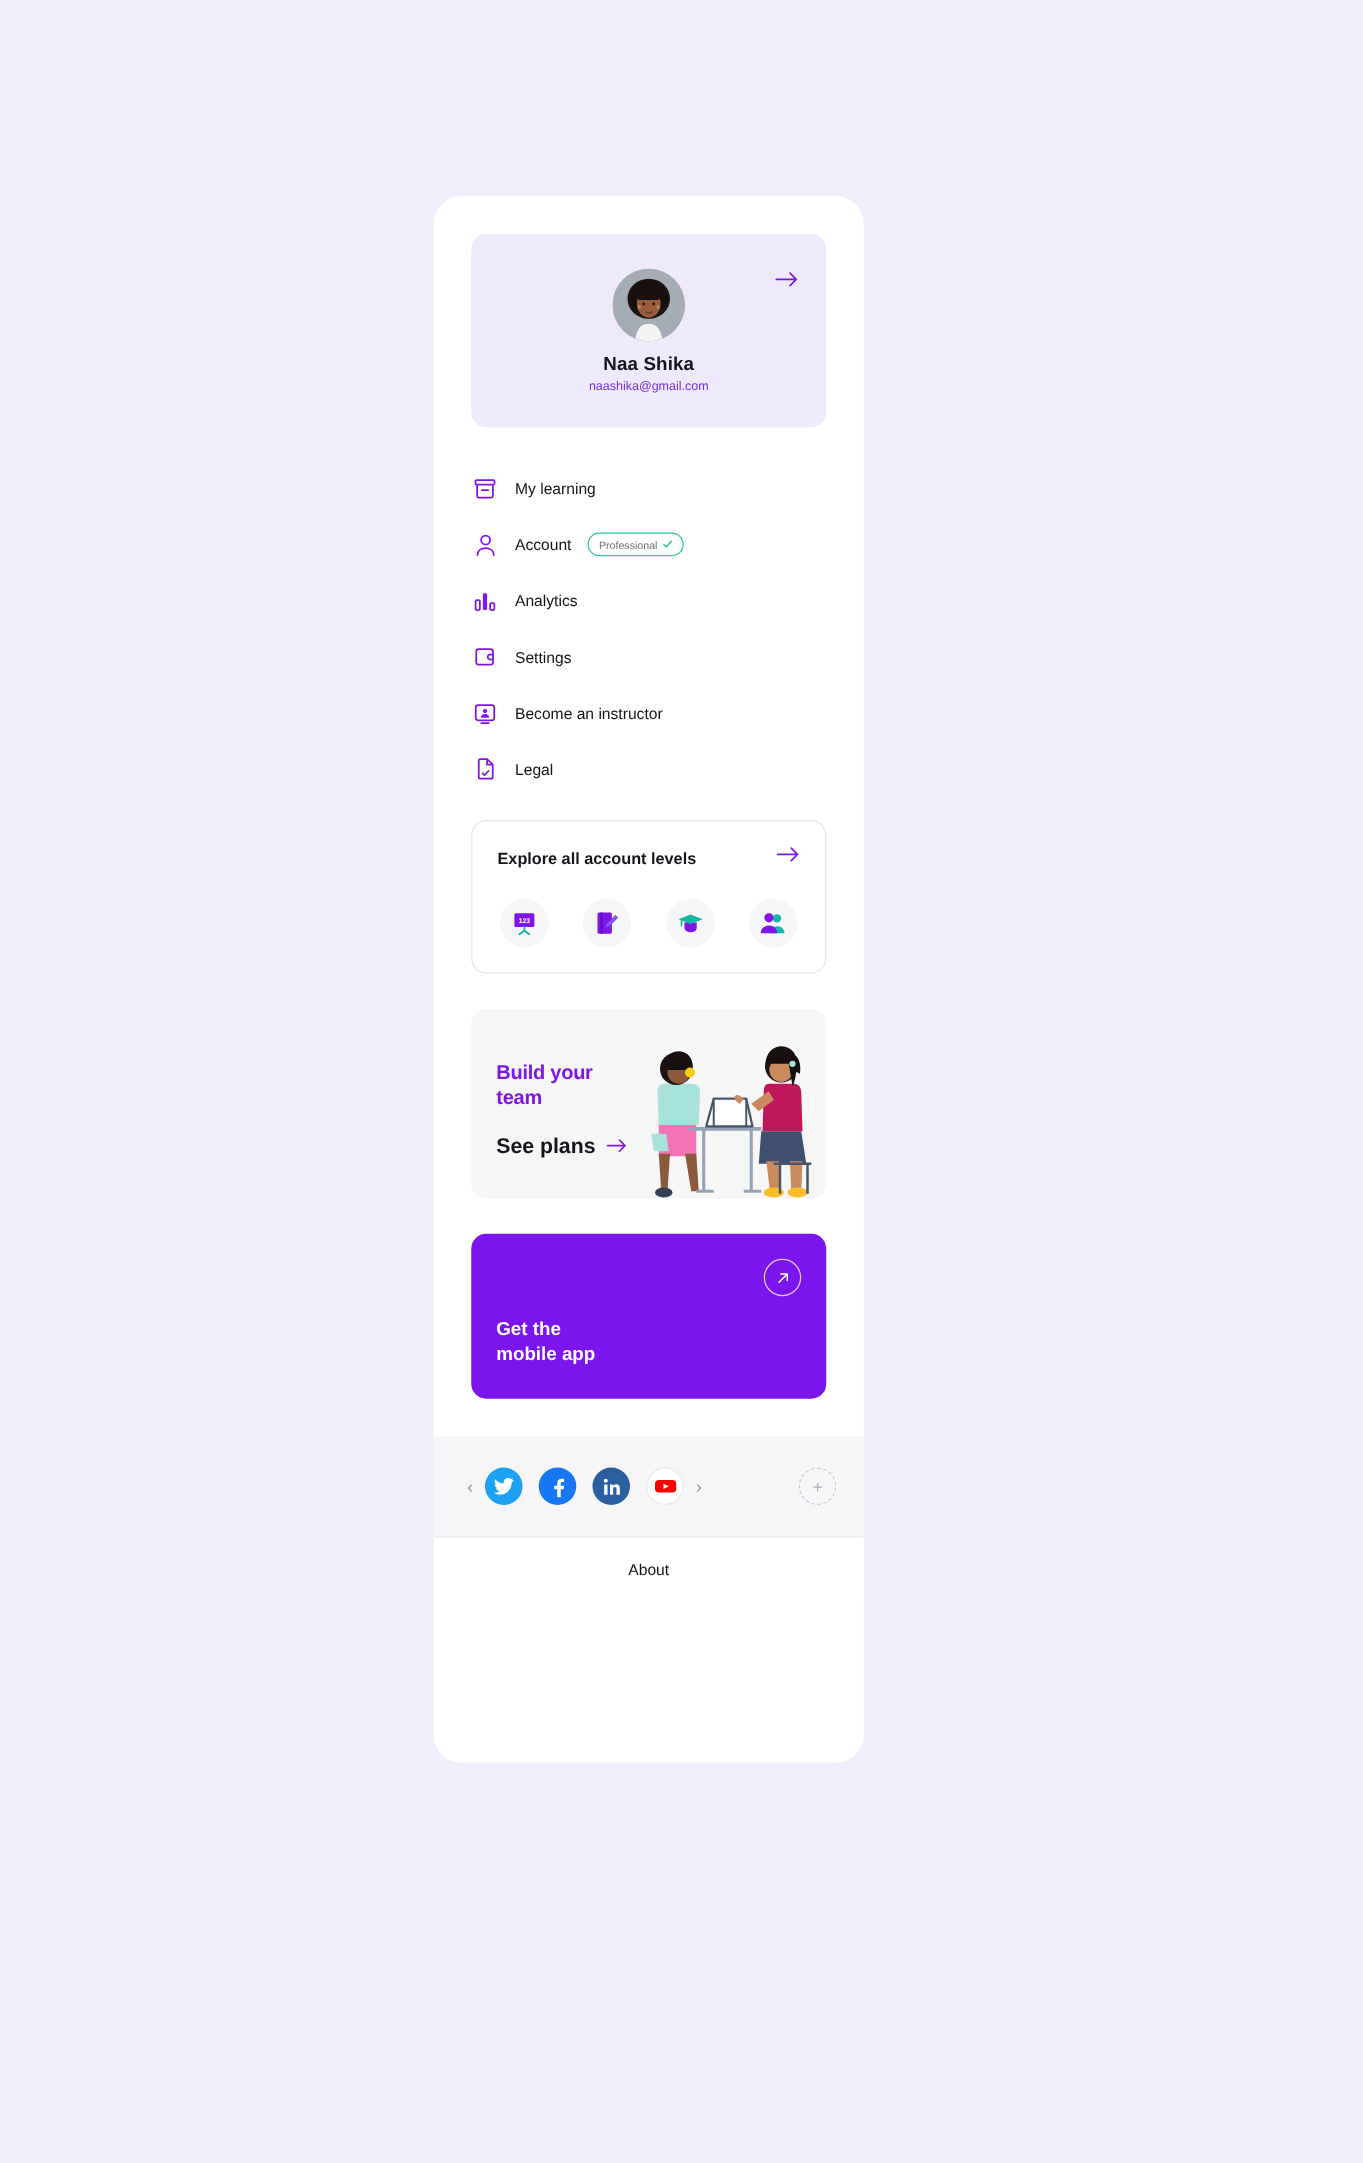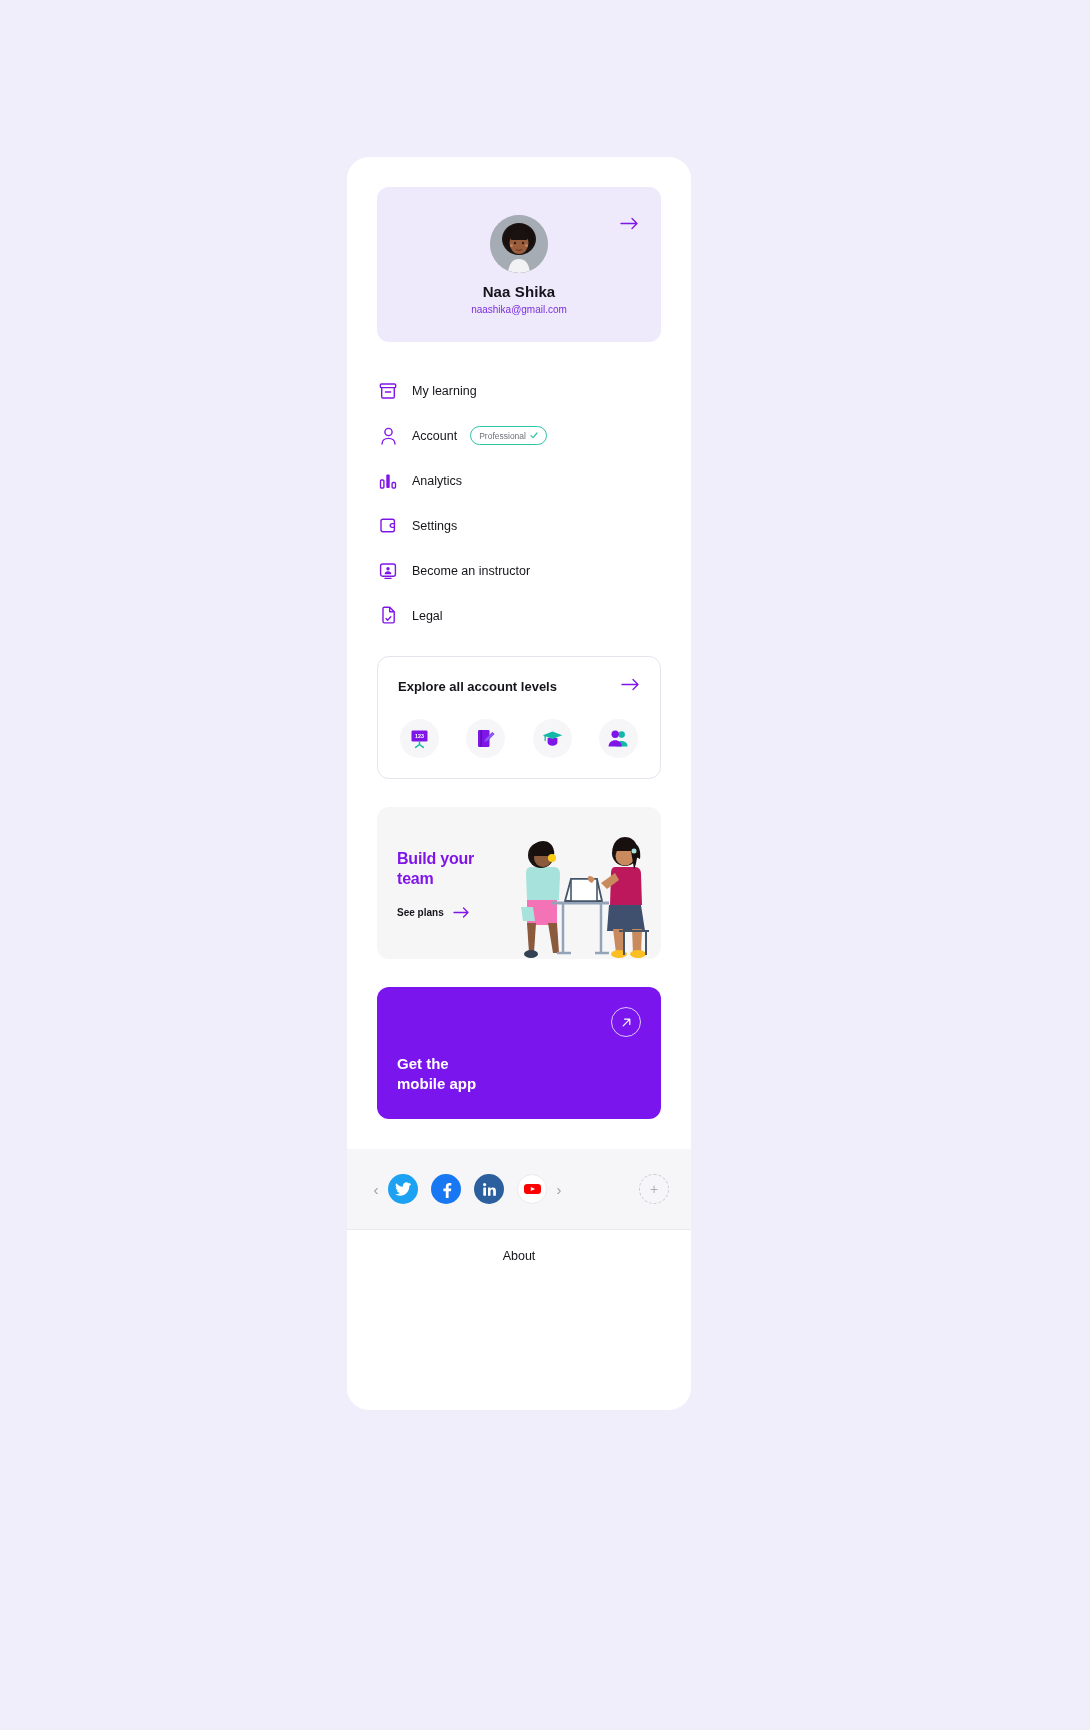--- a/index.html
+++ b/index.html
@@ -112,21 +112,21 @@
     overflow: hidden;
   }
   .team-text { position: absolute; left: 20px; top: 42px; }
   .team-title {
     font-size: 16px; font-weight: bold; color: #8015E8;
     line-height: 1.24; letter-spacing: -.2px;
   }
   .team-link {
     margin-top: 18px;
     display: flex; align-items: center; gap: 9px;
-    font-size: 10px; font-weight: bold; color: #15141A;
+    font-size: 17px; font-weight: bold; color: #15141A;
   }
   .team-art { position: absolute; right: 0; bottom: 0; width: 170px; height: 152px; }
 
   
   .app-banner {
     position: relative;
     margin: 28px 30px 0 30px;
     height: 132px;
     background: #7A15EE;
     border-radius: 12px;

